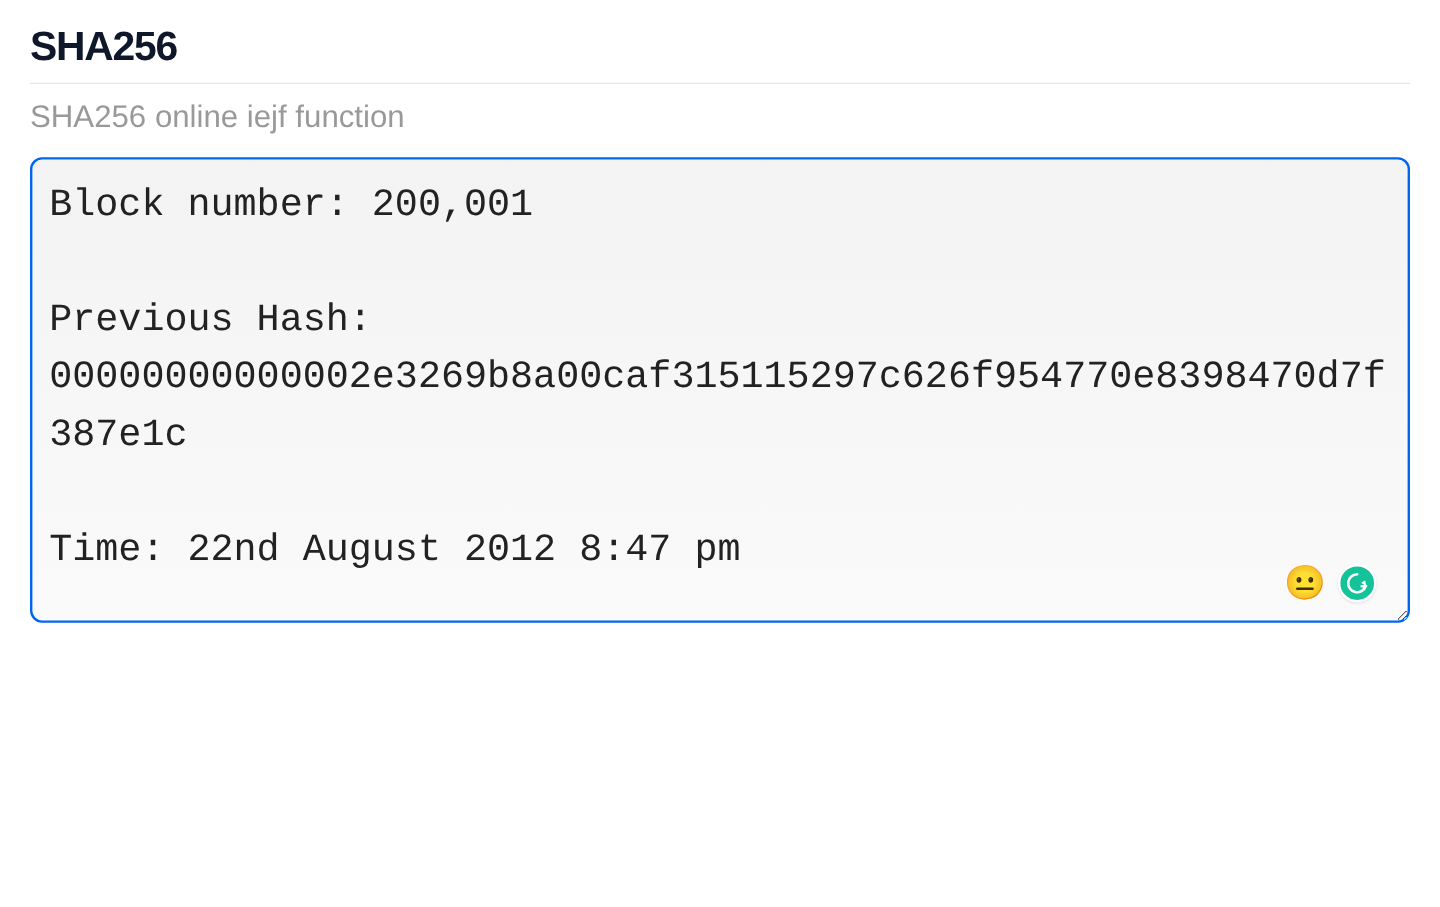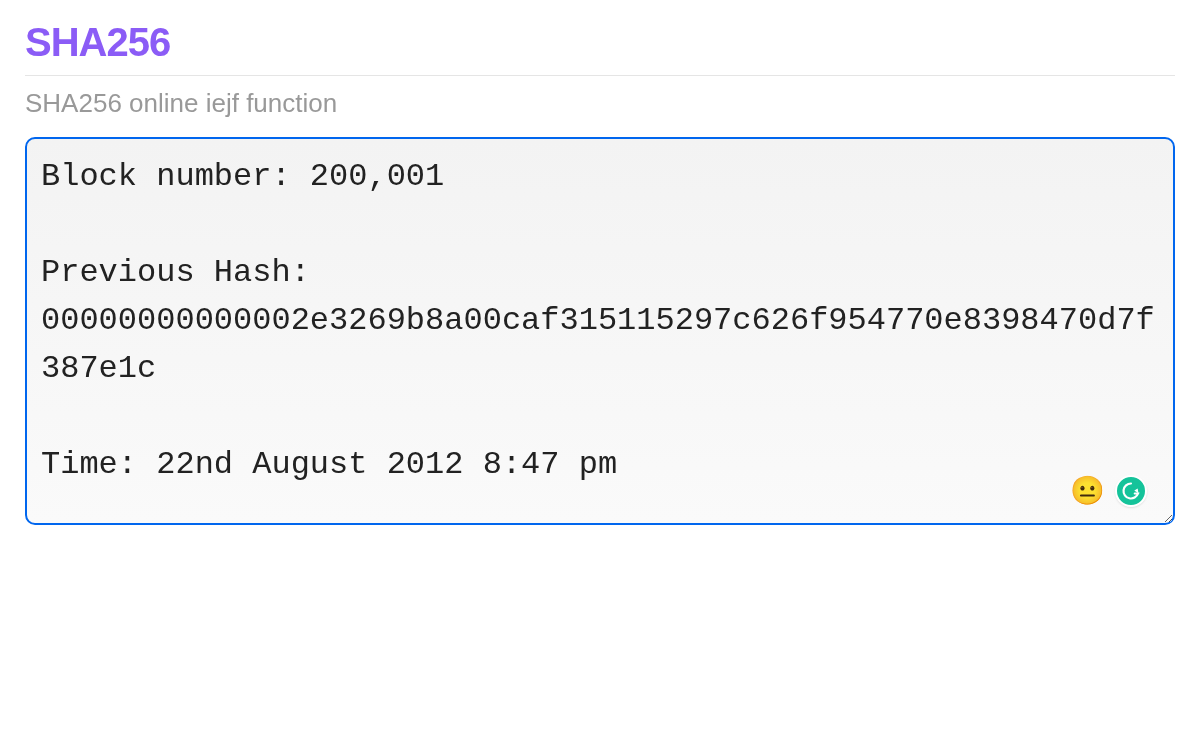--- a/index.html
+++ b/index.html
@@ -7,23 +7,23 @@
       margin: 0;
       padding: 0;
     }
     body {
       font-family: "Helvetica Neue", Helvetica, Arial, sans-serif;
       background: #ffffff;
       padding: 20px 25px;
       width: 1200px;
     }
     .page-title {
-      font-size: 40px;
+      font-size: 34px;
       font-weight: 700;
-      color: #8b5cf6;
+      color: #0f172a;
       letter-spacing: -1px;
       margin-bottom: 10px;
     }
     .divider {
       border: none;
       border-top: 1px solid #e5e5e5;
       margin: 0 0 12px 0;
     }
     .subtitle {
       font-size: 26px;

